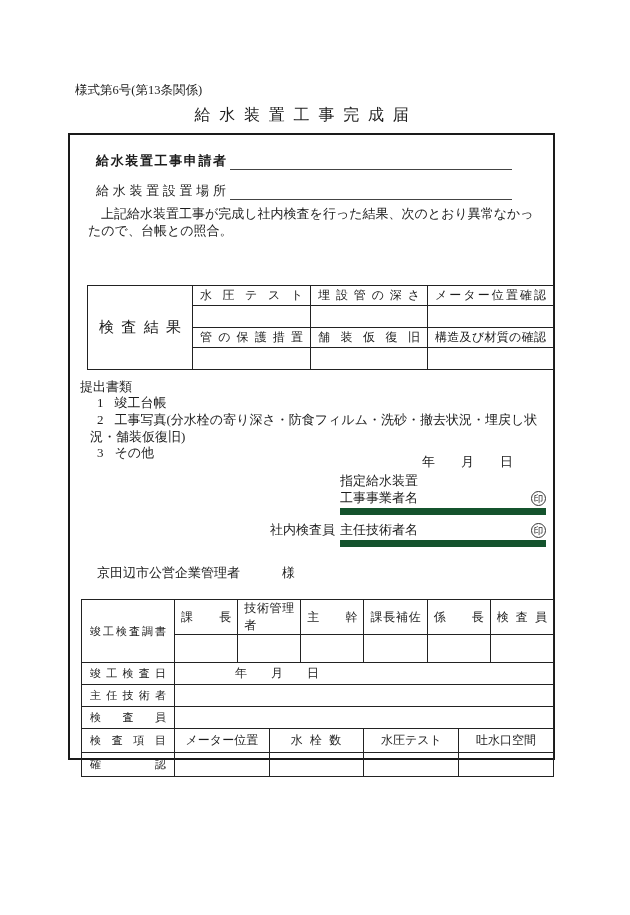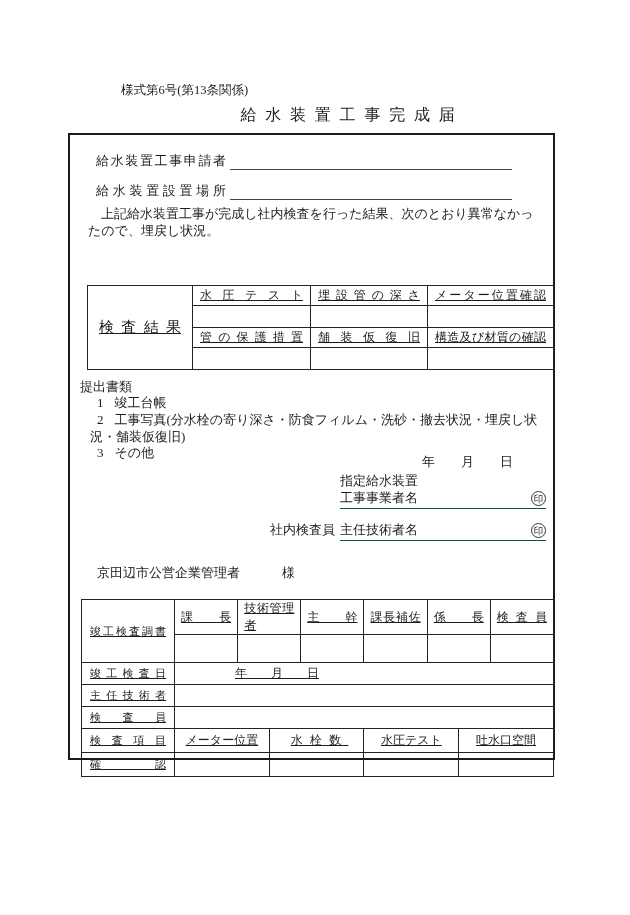--- a/index.html
+++ b/index.html
@@ -3,52 +3,52 @@
 <meta charset="utf-8">
 <style>
   * { margin:0; padding:0; box-sizing:border-box; }
   html,body { background:#ffffff; }
   body {
     width:630px; height:915px; position:relative;
     color:#1c1c1c;
     font-family:"Liberation Serif","DejaVu Serif",serif;
     font-size:13px;
   }
-  .abs { position:absolute;margin-left:46px; }
+  .abs { position:absolute; }
 
   
   .form-number { left:75px; top:82px; font-size:12.5px; }
   .doc-title  { left:0; top:105px; width:612px; text-align:center;
                 font-size:16px; letter-spacing:.55em; }
 
   
   .form-box { left:68px; top:133px; width:487px; height:627px;
               border:2px solid #1a1a1a; position:absolute; }
 
   
   .field-row { position:absolute; left:26px; white-space:nowrap; }
   .field-row .lbl { display:inline-block; width:130px;
                     text-align:justify; text-align-last:justify; }
   .field-row .line { display:inline-block; width:282px; margin-left:4px;
                      border-bottom:1px solid #444; height:16px;
                      vertical-align:bottom; }
-  .row-applicant { top:17px; }
+  .row-applicant { top:17px;font-weight:bold; }
   .row-location  { top:47px; }
 
   
   .statement { position:absolute; left:18px; top:70px; width:457px;
                line-height:17.2px; }
   .statement p { text-indent:1em; }
 
   
   .jy { text-align:justify; text-align-last:justify; }
 
   table { border-collapse:collapse; table-layout:fixed; }
   th, td { border:1px solid #222; font-weight:normal; font-size:12px;
-           vertical-align:middle; overflow:hidden;text-decoration:underline; }
+           vertical-align:middle; overflow:hidden; }
 
   
   .inspection-table { position:absolute; left:17px; top:150px; width:466px; }
   .inspection-table th { padding:0 7px; height:20px; }
   .inspection-table td.blank { height:22px; }
   .inspection-table .rowlabel { padding:0 11px; font-size:15px; }
 
   
   .doc-title2 { position:absolute; left:10px; top:243px; }
   .doc-list { position:absolute; left:20px; top:260px; width:458px;
@@ -56,21 +56,21 @@
   .doc-item { text-indent:7px; }
   .doc-item .no { margin-right:11px; }
 
   
   .sig-date { position:absolute; left:352px; top:318px; }
   .sig-block { position:absolute; width:206px; line-height:17px; }
   .contractor-block { left:270px; top:337px; }
   .engineer-block   { left:270px; top:386px; }
   .sig-block .sig-line2 { display:flex; justify-content:space-between;
                           align-items:flex-end;
-                          border-bottom:1px solid #14532d; padding-bottom:2px; }
+                          border-bottom:7px solid #14532d; padding-bottom:2px; }
   .inspector-label { position:absolute; left:200px; top:386px; }
   .seal { display:inline-block; width:15px; height:15px; border:1px solid #333;
           border-radius:50%; font-size:9.5px; line-height:14px;
           text-align:center; }
   .addressee-row { position:absolute; left:27px; top:429px; }
   .addressee-row .honorific { margin-left:42px; }
 
   
   .completion-table { position:absolute; left:11px; top:464px; width:472px; }
   .completion-table th, .completion-table td { padding:0 6px; }
@@ -93,21 +93,21 @@
 <div class="form-box">
 
   <div class="field-row row-applicant">
     <span class="lbl">給水装置工事申請者</span><span class="line"></span>
   </div>
   <div class="field-row row-location">
     <span class="lbl">給水装置設置場所</span><span class="line"></span>
   </div>
 
   <div class="statement">
-    <p>上記給水装置工事が完成し社内検査を行った結果、次のとおり異常なかったので、埋戻し状況。</p>
+    <p>上記給水装置工事が完成し社内検査を行った結果、次のとおり異常なかったので、台帳との照合。</p>
   </div>
 
   <table class="inspection-table">
     <colgroup>
         <col style="width:105px">
         <col style="width:118px">
         <col style="width:117px">
         <col style="width:126px">
       </colgroup>
     <tbody>

